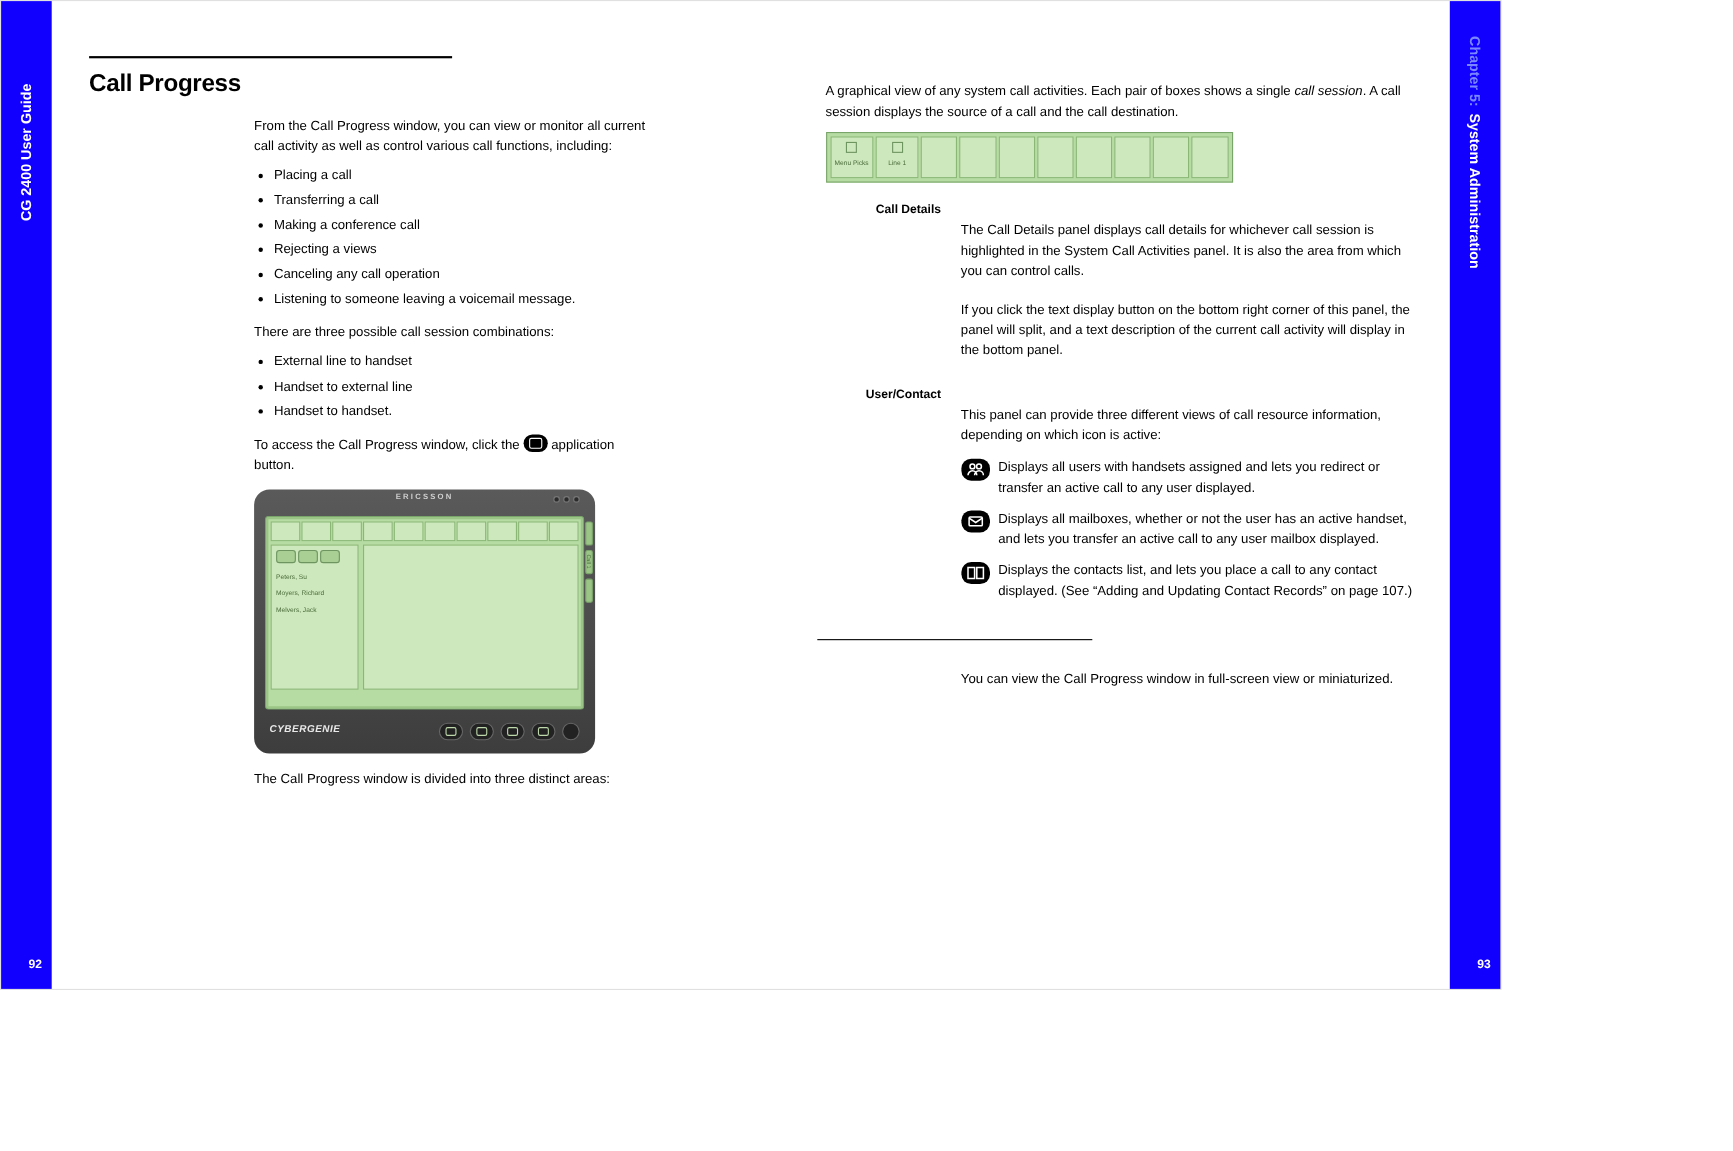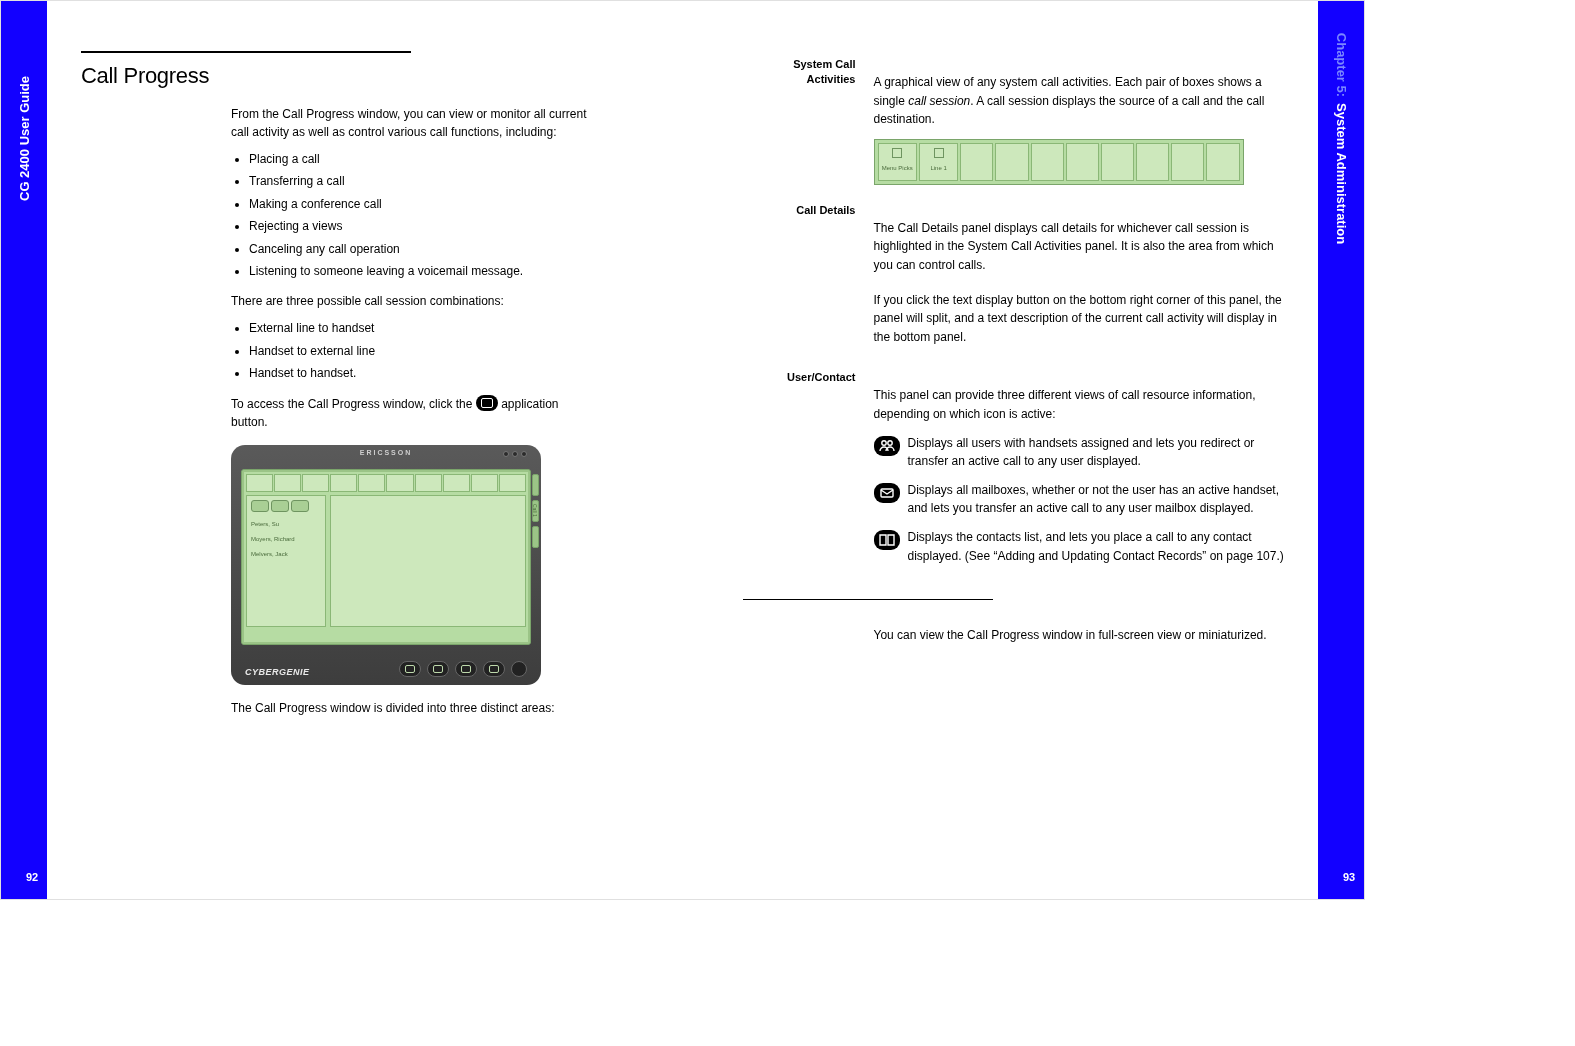--- a/index.html
+++ b/index.html
@@ -60,21 +60,21 @@
     font-weight: bold;
     color: #fff;
     padding-left: 16px;
   }
 
   .section-rule {
     border-top: 2px solid #000; width: 330px; margin-bottom: 10px;
   }
   .section-rule.thin { border-top-width: 1px; width: 250px; }
   h1.section-title {
-    font-size: 22px; font-weight: 400; margin: 0 0 16px 0; letter-spacing: -0.3px;
+    font-size: 22px; font-weight: 700; margin: 0 0 16px 0; letter-spacing: -0.3px;
   }
   h2.subsection-title {
     font-size: 17px; font-weight: bold; font-style: italic; margin: 0 0 14px 0; width: 300px;
   }
   .body-col {
     margin-left: 150px;
     width: 365px;
   }
   .body-col p { margin: 0 0 10px 0; line-height: 1.5; }
   .body-col ul { margin: 4px 0 12px 18px; padding: 0; }
@@ -125,21 +125,21 @@
   }
   .screen-split{ display:flex; height:132px; gap:4px;}
   .screen-left{ width:80px; background:#cde8bc; border:1px solid #8ab776; padding:4px; font-size:6px; color:#4a6b3c;}
   .screen-left .tabbtn{ display:inline-block; width:18px;height:12px;border:1px solid #6e9460; background:#a9cf95; border-radius:3px; margin-right:2px;}
   .screen-left .sl-row{ margin-top:8px; line-height:1.2;}
   .screen-right{ flex:1; background:#cde8bc; border:1px solid #8ab776; position:relative;}
   .screen-sidebtns{ position:absolute; right:-9px; top:4px; display:flex; flex-direction:column; gap:4px;}
   .screen-sidebtns span{ width:7px;height:22px;background:#9bc487;border:1px solid #7aa56a;border-radius:2px; font-size:5px; color:#4a6b3c; writing-mode:vertical-rl; text-align:center;}
   .device-footer{
     position:absolute; bottom:8px; left:14px; right:14px; height:20px;
-    display:flex; align-items:flex-end; justify-content:space-between;gap:12px;
+    display:flex; align-items:flex-start; justify-content:space-between;gap:12px;
   }
   .device-footer .logo{ color:#e9e9e9; font-size:9px; font-style:italic; font-weight:bold; letter-spacing:0.5px;}
   .device-footer .btns{ display:flex; gap:6px; align-items:center;}
   .device-footer .rbtn{ width:22px;height:16px;border-radius:9px;background:#222;border:1px solid #666; position:relative;}
   .device-footer .rbtn::after{content:"";position:absolute;inset:3px 5px;border:1.5px solid #bdd9ab;border-radius:2px;}
   .device-footer .cbtn{ width:16px;height:16px;border-radius:50%;background:#222;border:1px solid #666;}
 
   
   .def-row { display:flex; gap:18px; margin-bottom:14px; margin-left:8px;}
   .def-label { width:105px; text-align:right; font-weight:bold; font-size:11px; line-height:1.4;}
@@ -259,21 +259,20 @@
   <div class="page right">
     <div class="side-tab right">
       <div class="side-tab-text">
         <span class="muted">Chapter 5:</span><span>System Administration</span>
       </div>
       <div class="pagenum">93</div>
     </div>
 
     <div style="margin-top:6px;">
       <div class="def-row">
-        <div class="def-label">System Call Activities</div>
         <div class="def-body">
           <p>
             <span>A graphical view of any system call activities. Each pair of boxes shows a single</span>
             <em>call session</em><span>. A call session displays the source of a call and the call destination.</span>
           </p>
           <div class="session-bar">
             <div class="cell wide"><span class="ci"></span><span>Menu Picks</span></div>
             <div class="cell wide"><span class="ci"></span><span>Line 1</span></div>
             <div class="cell"></div>
             <div class="cell"></div>

